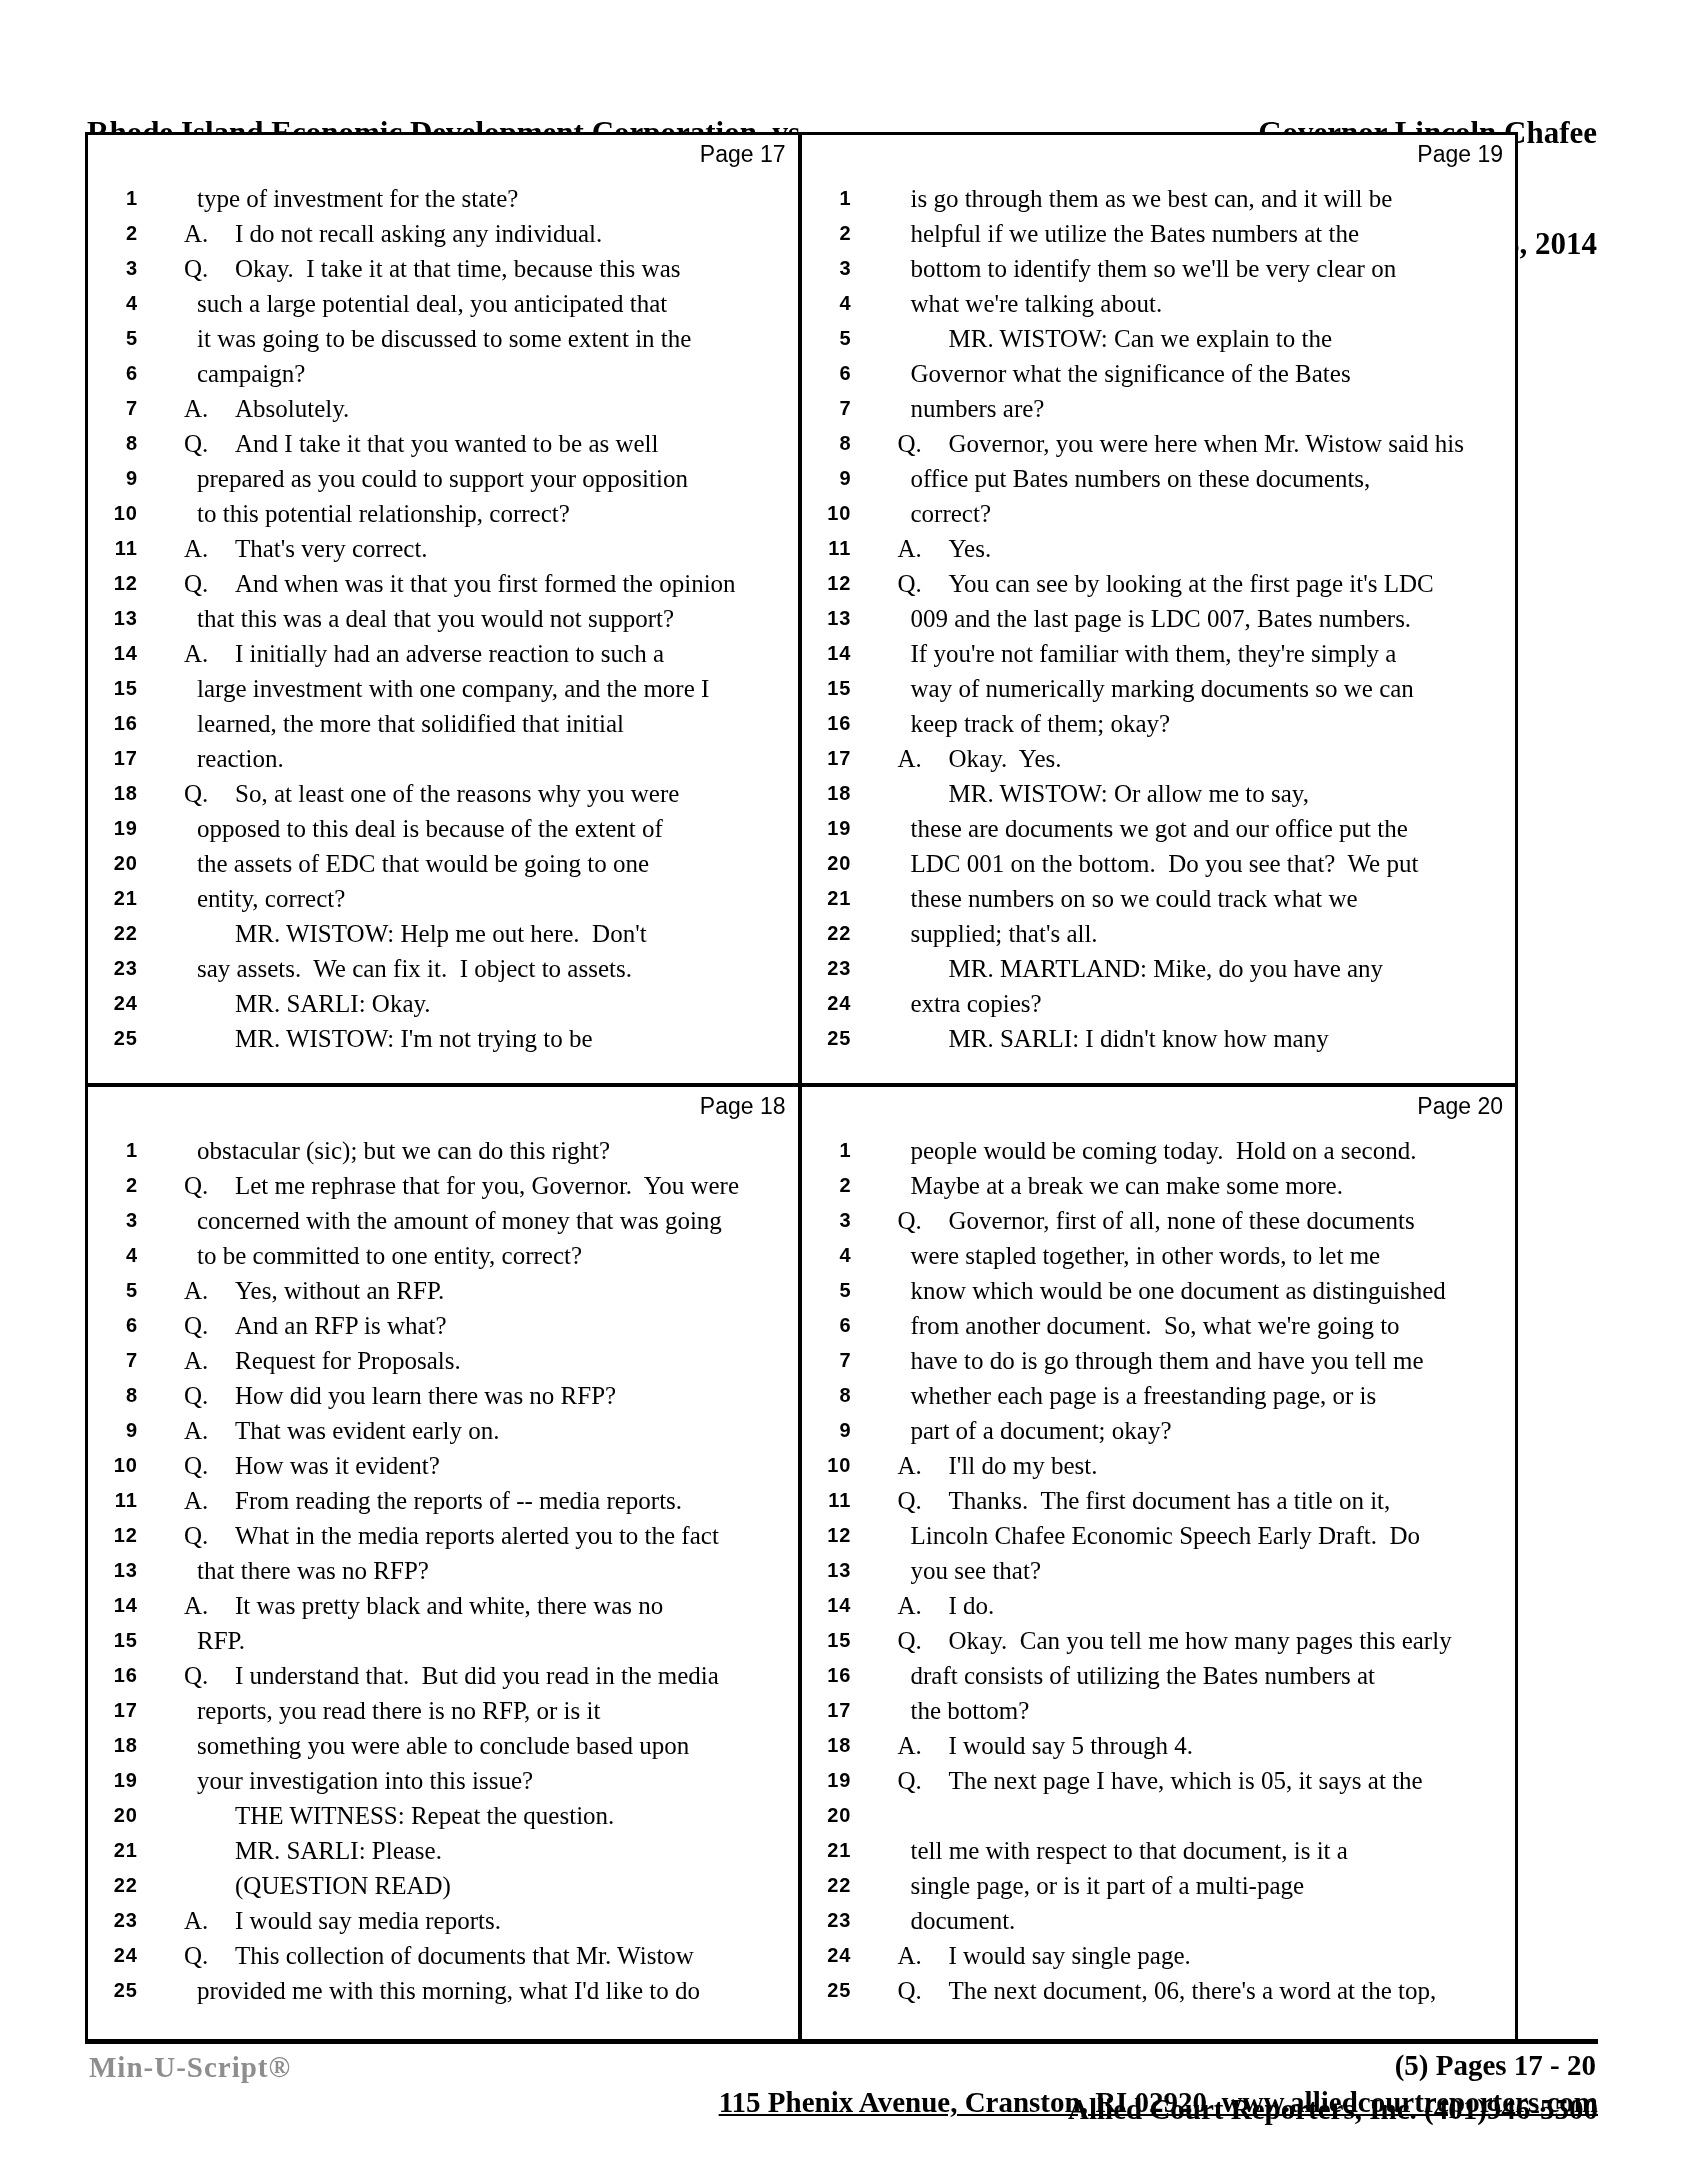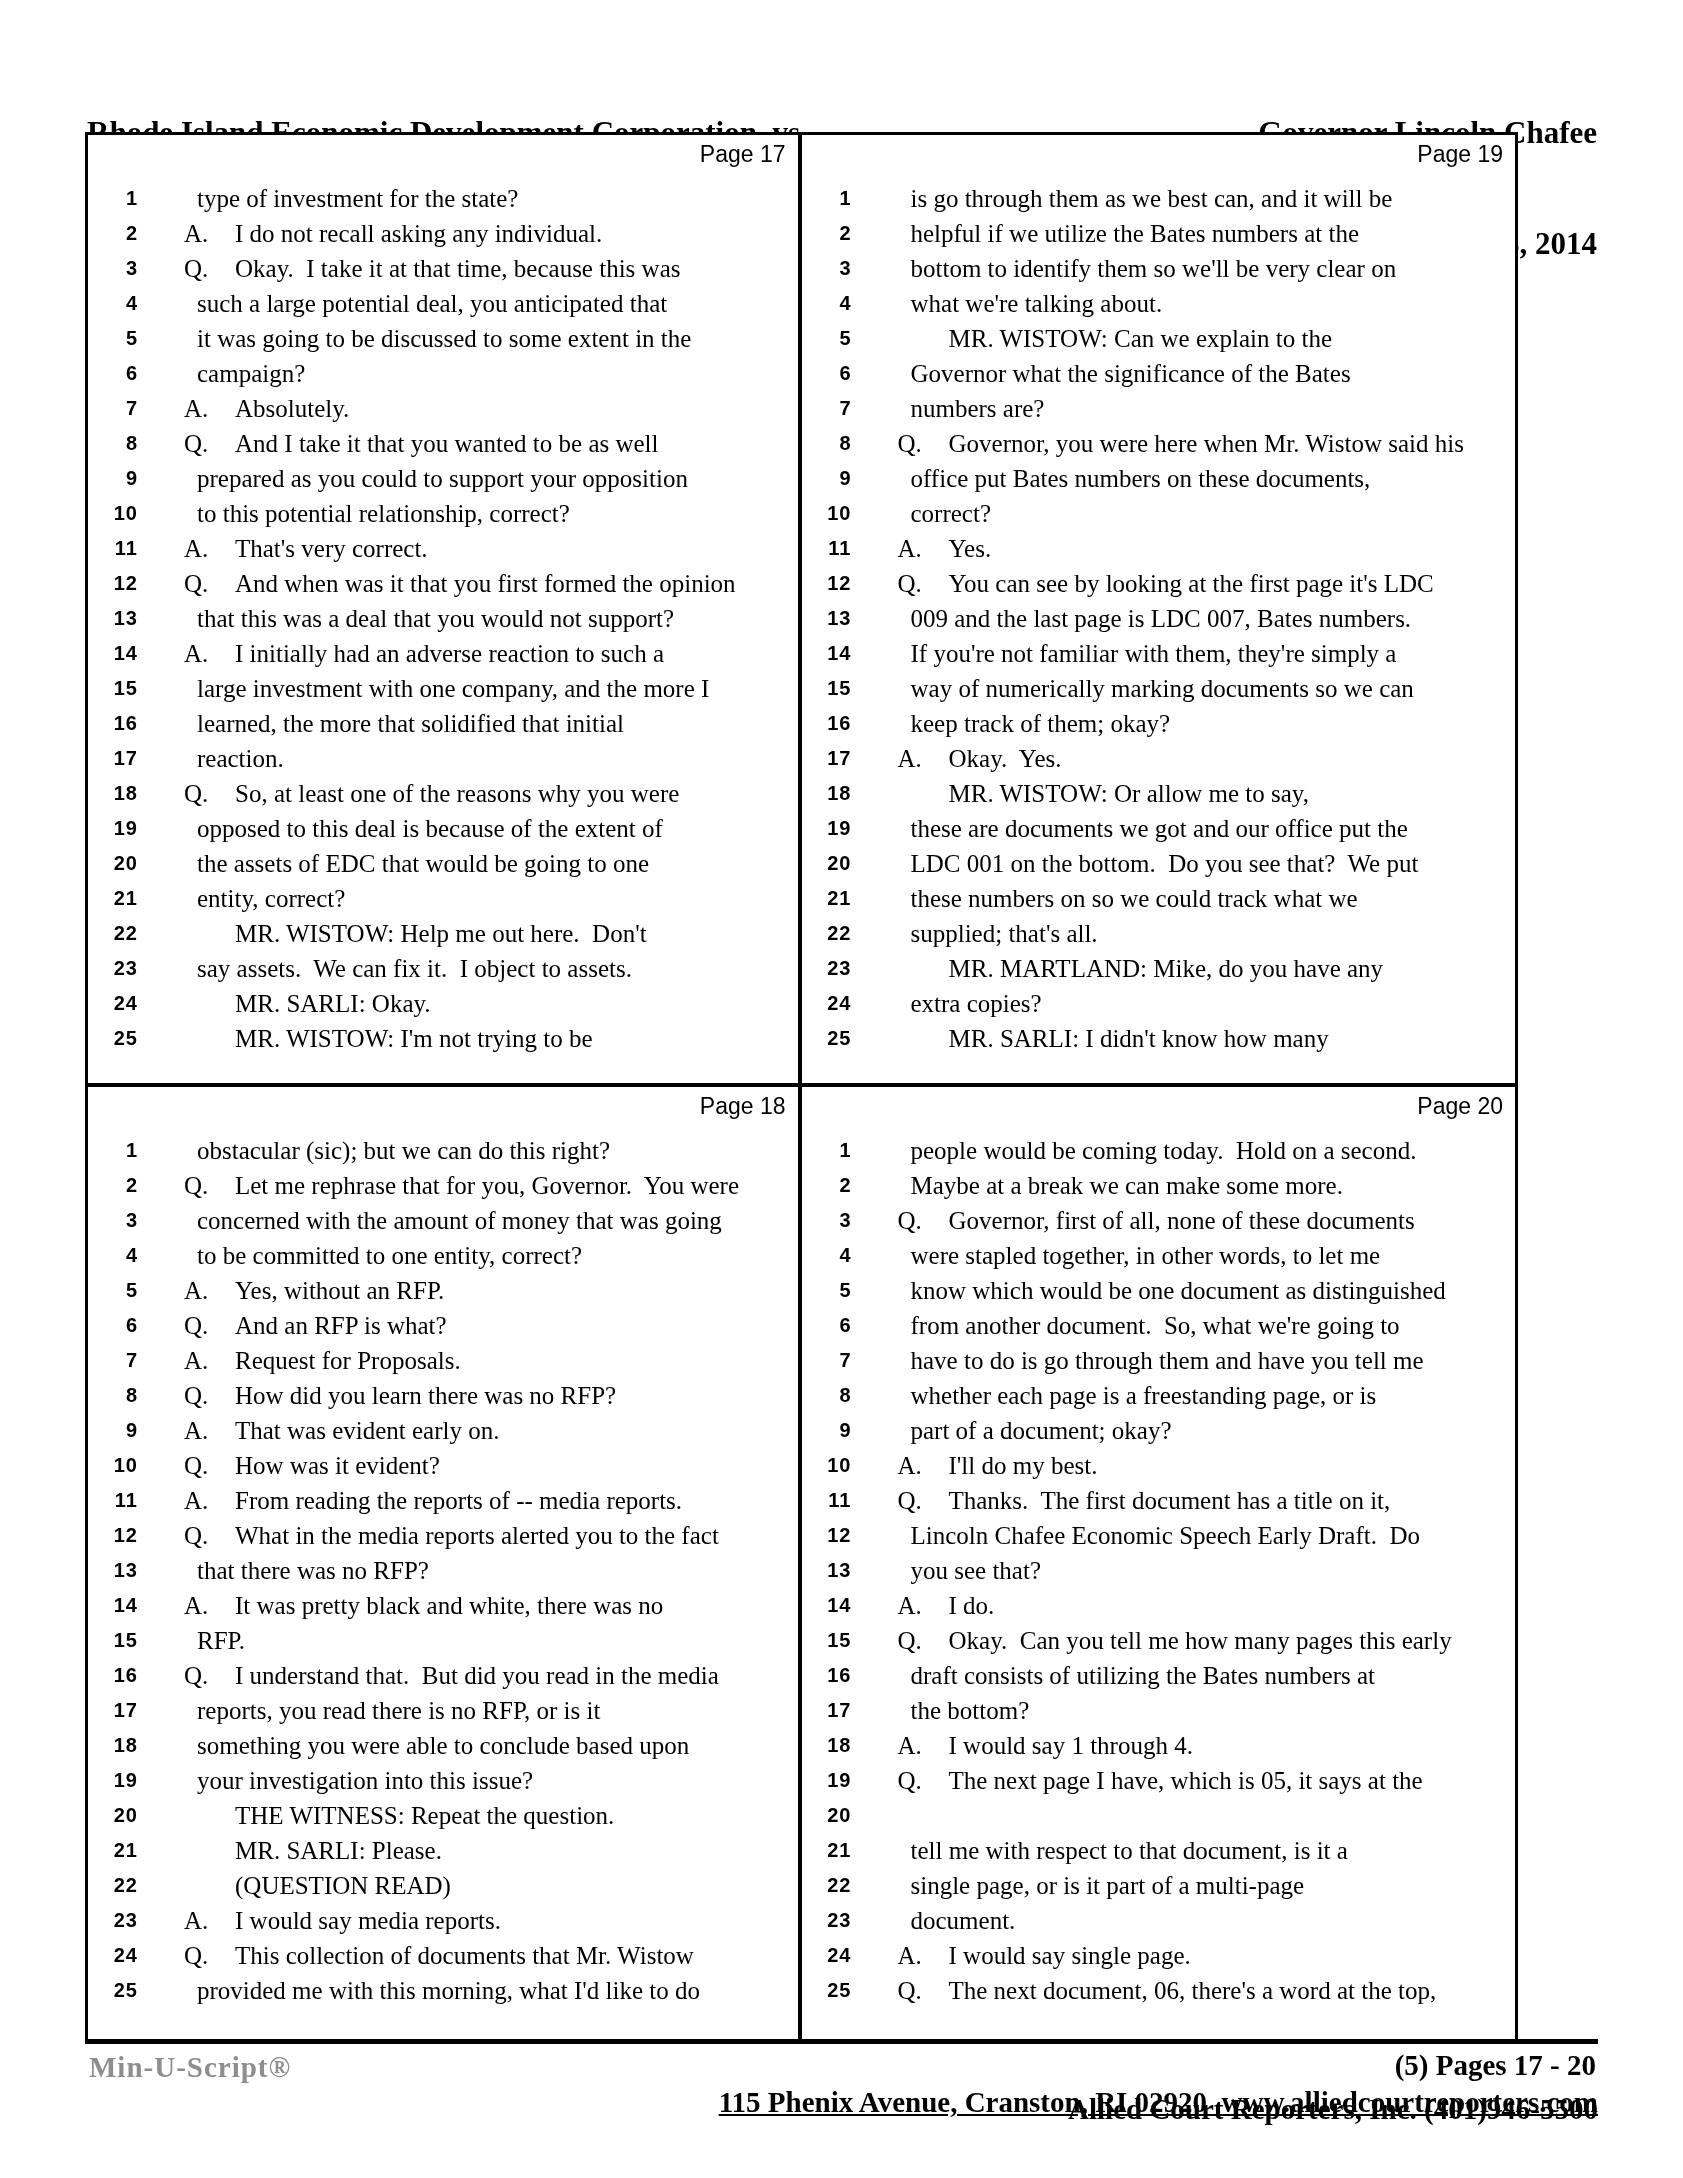--- a/index.html
+++ b/index.html
@@ -485,21 +485,21 @@
             <span class="num">16</span>
             <span class="txt cont">draft consists of utilizing the Bates numbers at</span>
           </div>
           <div class="tline">
             <span class="num">17</span>
             <span class="txt cont">the bottom?</span>
           </div>
           <div class="tline">
             <span class="num">18</span>
             <span class="marker">A.</span>
-            <span class="txt a">I would say 1 through 4.</span>
+            <span class="txt a">I would say 5 through 4.</span>
           </div>
           <div class="tline">
             <span class="num">19</span>
             <span class="marker">Q.</span>
             <span class="txt q">The next page I have, which is 05, it says at the</span>
           </div>
           <div class="tline">
             <span class="num">20</span>
           </div>
           <div class="tline">

